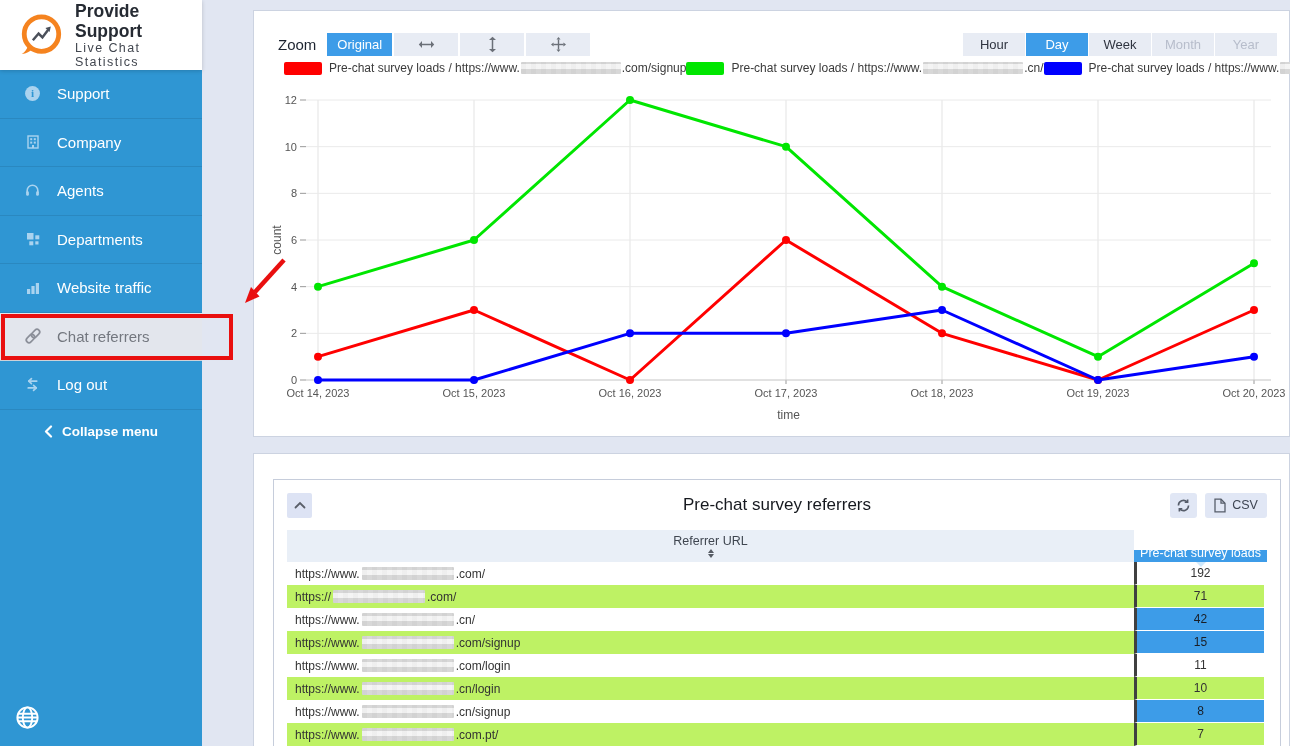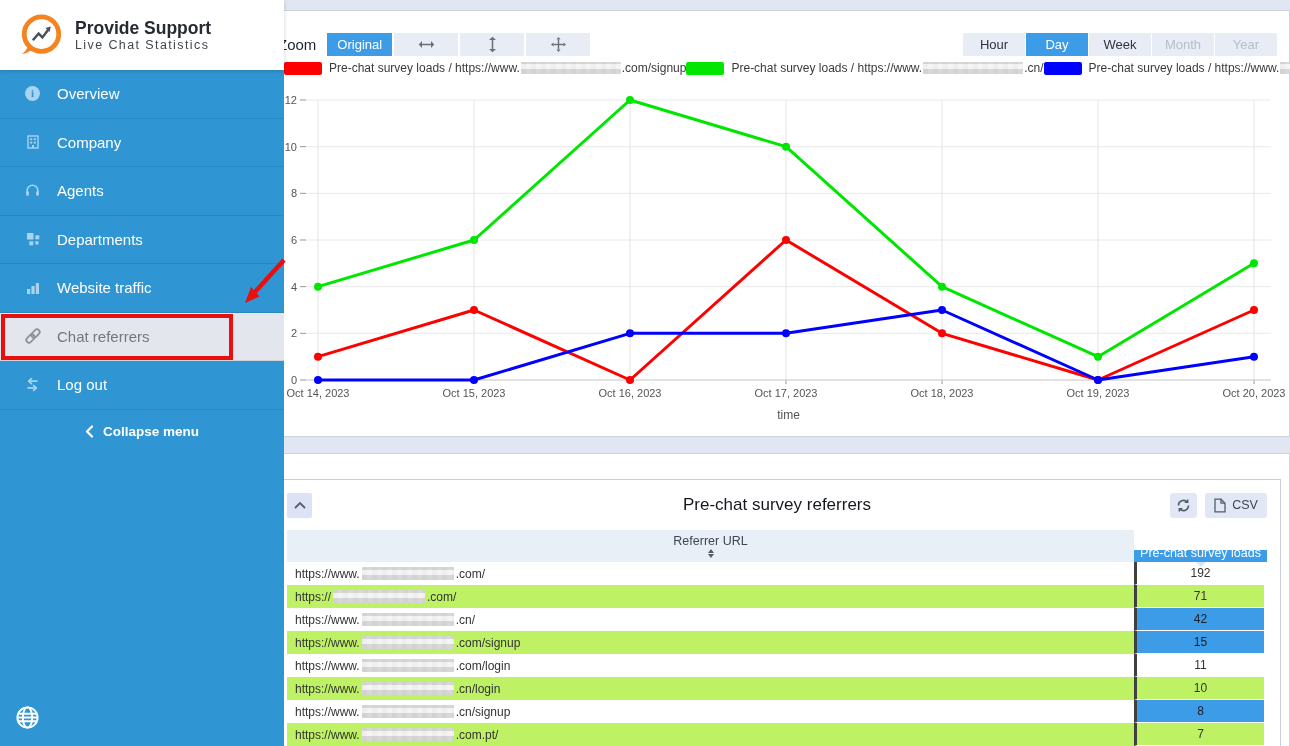--- a/index.html
+++ b/index.html
@@ -1,20 +1,20 @@
 <!DOCTYPE html>
 <html><head>
 <meta charset="utf-8">
 <style>
   html,body{margin:0;padding:0;width:1290px;height:746px;overflow:hidden;
     font-family:"Liberation Sans","DejaVu Sans",sans-serif;background:#e1e6f2;position:relative;}
   *{box-sizing:border-box;}
 
   
-  .sidebar{position:absolute;left:0;top:0;width:284px;height:746px;background:#2f96d3;z-index:2;}
+  .sidebar{position:absolute;left:0;top:0;width:202px;height:746px;background:#2f96d3;z-index:2;}
   .sb-header{height:70px;background:#fff;display:flex;align-items:center;padding-left:18px;gap:11px;
     box-shadow:0 1px 4px rgba(0,0,0,.18);position:relative;z-index:3;}
   .sb-title{font-size:17.5px;font-weight:bold;color:#262b33;line-height:1.15;}
   .sb-sub{font-size:12.5px;color:#41464f;letter-spacing:1.4px;}
   .sb-item{height:48.5px;display:flex;align-items:center;padding-left:23px;gap:15px;color:#fff;
     font-size:15px;border-bottom:1px solid rgba(0,0,0,.09);cursor:pointer;}
   .sb-item .ic{color:#aad3ef;width:19px;display:flex;align-items:center;justify-content:center;}
   .sb-item.active{background:#e3e6ed;color:#73777f;}
   .sb-item.active .ic{color:#8b8f99;}
   .sb-collapse{height:44px;display:flex;align-items:center;justify-content:center;color:#fff;
@@ -106,21 +106,21 @@
     </div>
   </div>
   <div id="sidebar-items">
       <div class="sb-item">
         <span class="ic">
           <svg width="17" height="17" viewBox="0 0 16 16">
             <circle cx="8" cy="8" r="7" fill="currentColor"></circle>
             <text x="8" y="11.6" text-anchor="middle" font-size="10.5" font-weight="bold" fill="#2f96d3" font-family="Liberation Serif,serif">i</text>
           </svg>
         </span>
-        <span>Overview</span>
+        <span>Support</span>
       </div>
       <div class="sb-item">
         <span class="ic">
           <svg width="16" height="16" viewBox="0 0 16 16">
             <rect x="3" y="2" width="10" height="12" fill="none" stroke="currentColor" stroke-width="1.4"></rect>
             <g fill="currentColor">
               <rect x="5.2" y="4.2" width="2" height="2"></rect>
               <rect x="8.8" y="4.2" width="2" height="2"></rect>
               <rect x="5.2" y="7.6" width="2" height="2"></rect>
               <rect x="8.8" y="7.6" width="2" height="2"></rect>

